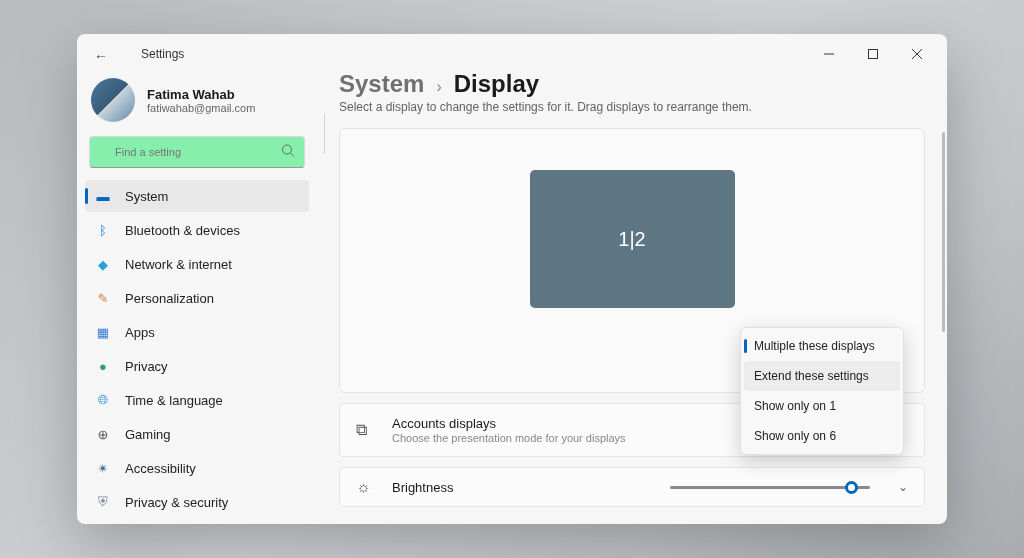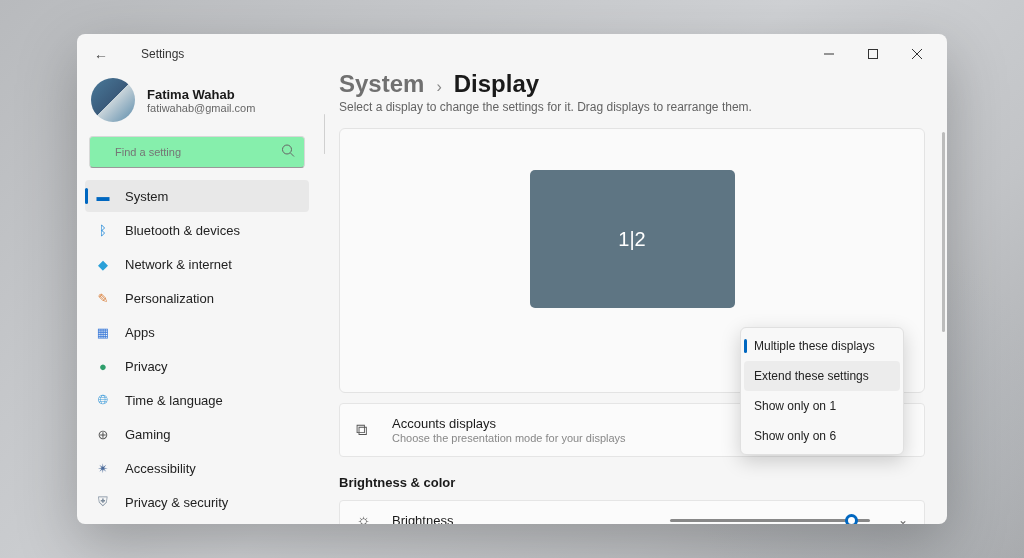--- a/index.html
+++ b/index.html
@@ -503,21 +503,20 @@
           </div>
 
           <div class="setting-card">
             <div class="setting-icon">⧉</div>
             <div>
               <div class="setting-title">Accounts displays</div>
               <div class="setting-desc">Choose the presentation mode for your displays</div>
             </div>
           </div>
 
-          <div class="section-title">Brightness &amp; color</div>
 
           <div class="brightness-card">
             <div class="setting-icon">☼</div>
             <div class="setting-title">Brightness</div>
             <div class="slider-track">
               <div class="slider-thumb"></div>
             </div>
             <div class="chev">⌄</div>
           </div>
 

